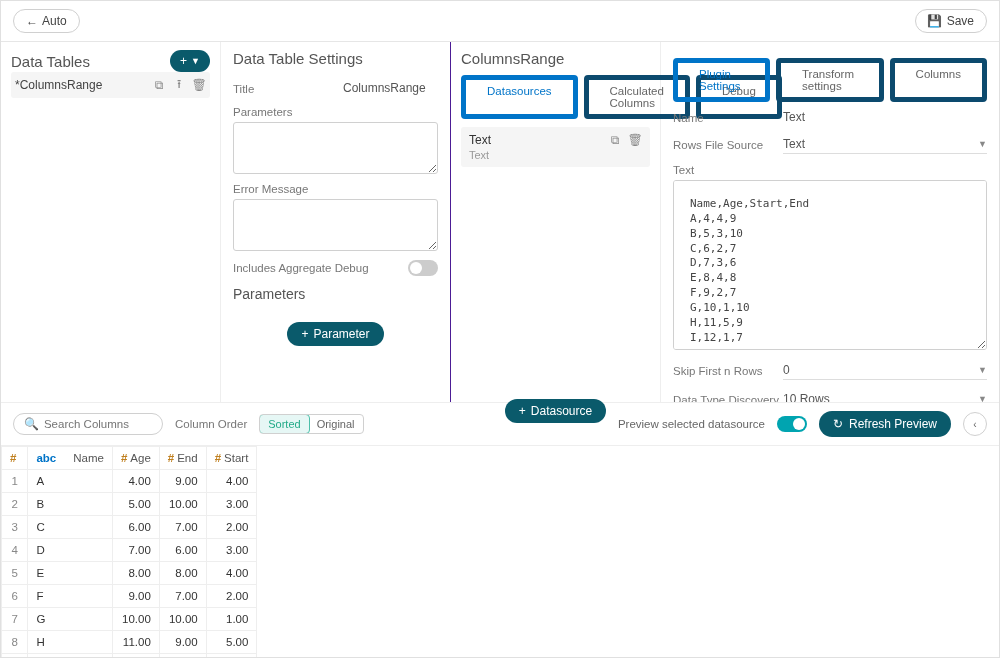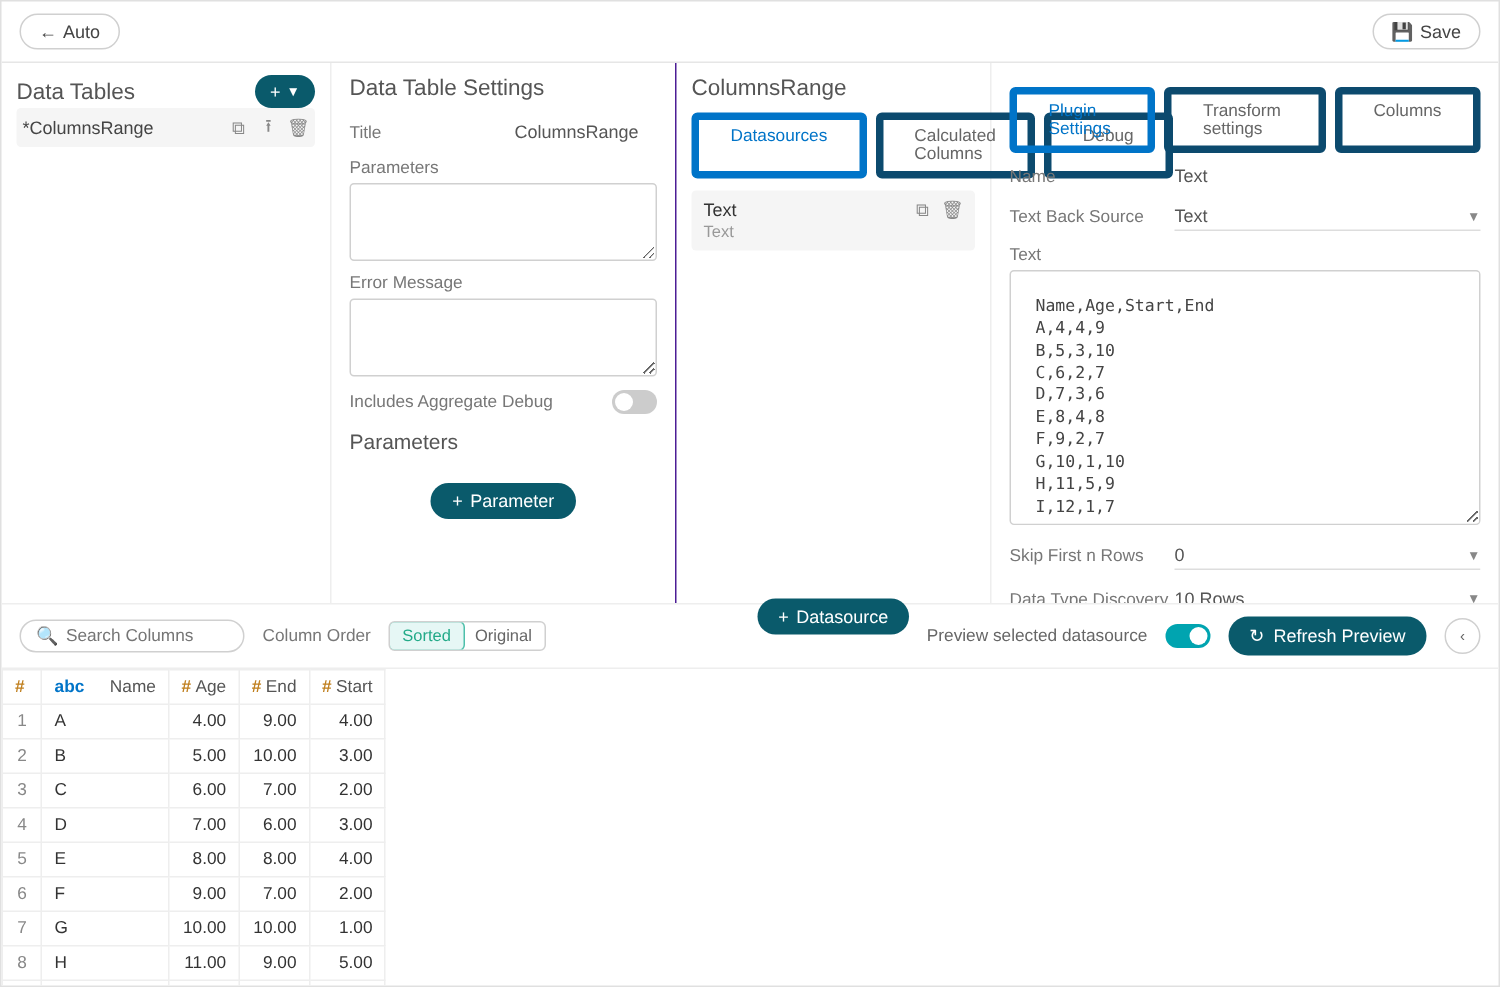--- a/index.html
+++ b/index.html
@@ -149,21 +149,21 @@
     <div class="tab-row">
       <span class="tab active">Plugin Settings</span>
       <span class="tab">Transform settings</span>
       <span class="tab">Columns</span>
     </div>
     <div class="form-row">
       <span class="form-label">Name</span>
       <input class="text-input form-value" value="Text" style="">
     </div>
     <div class="form-row">
-      <span class="form-label">Text Back Source</span>
+      <span class="form-label">Rows File Source</span>
       <div class="form-value dropdown-field">
         <span>Text</span>
         <span class="caret">▼</span>
       </div>
     </div>
     <div class="form-label" style="margin-bottom:4px">Text</div>
     <textarea class="mono-area" style="">Name,Age,Start,End
 A,4,4,9
 B,5,3,10
 C,6,2,7

